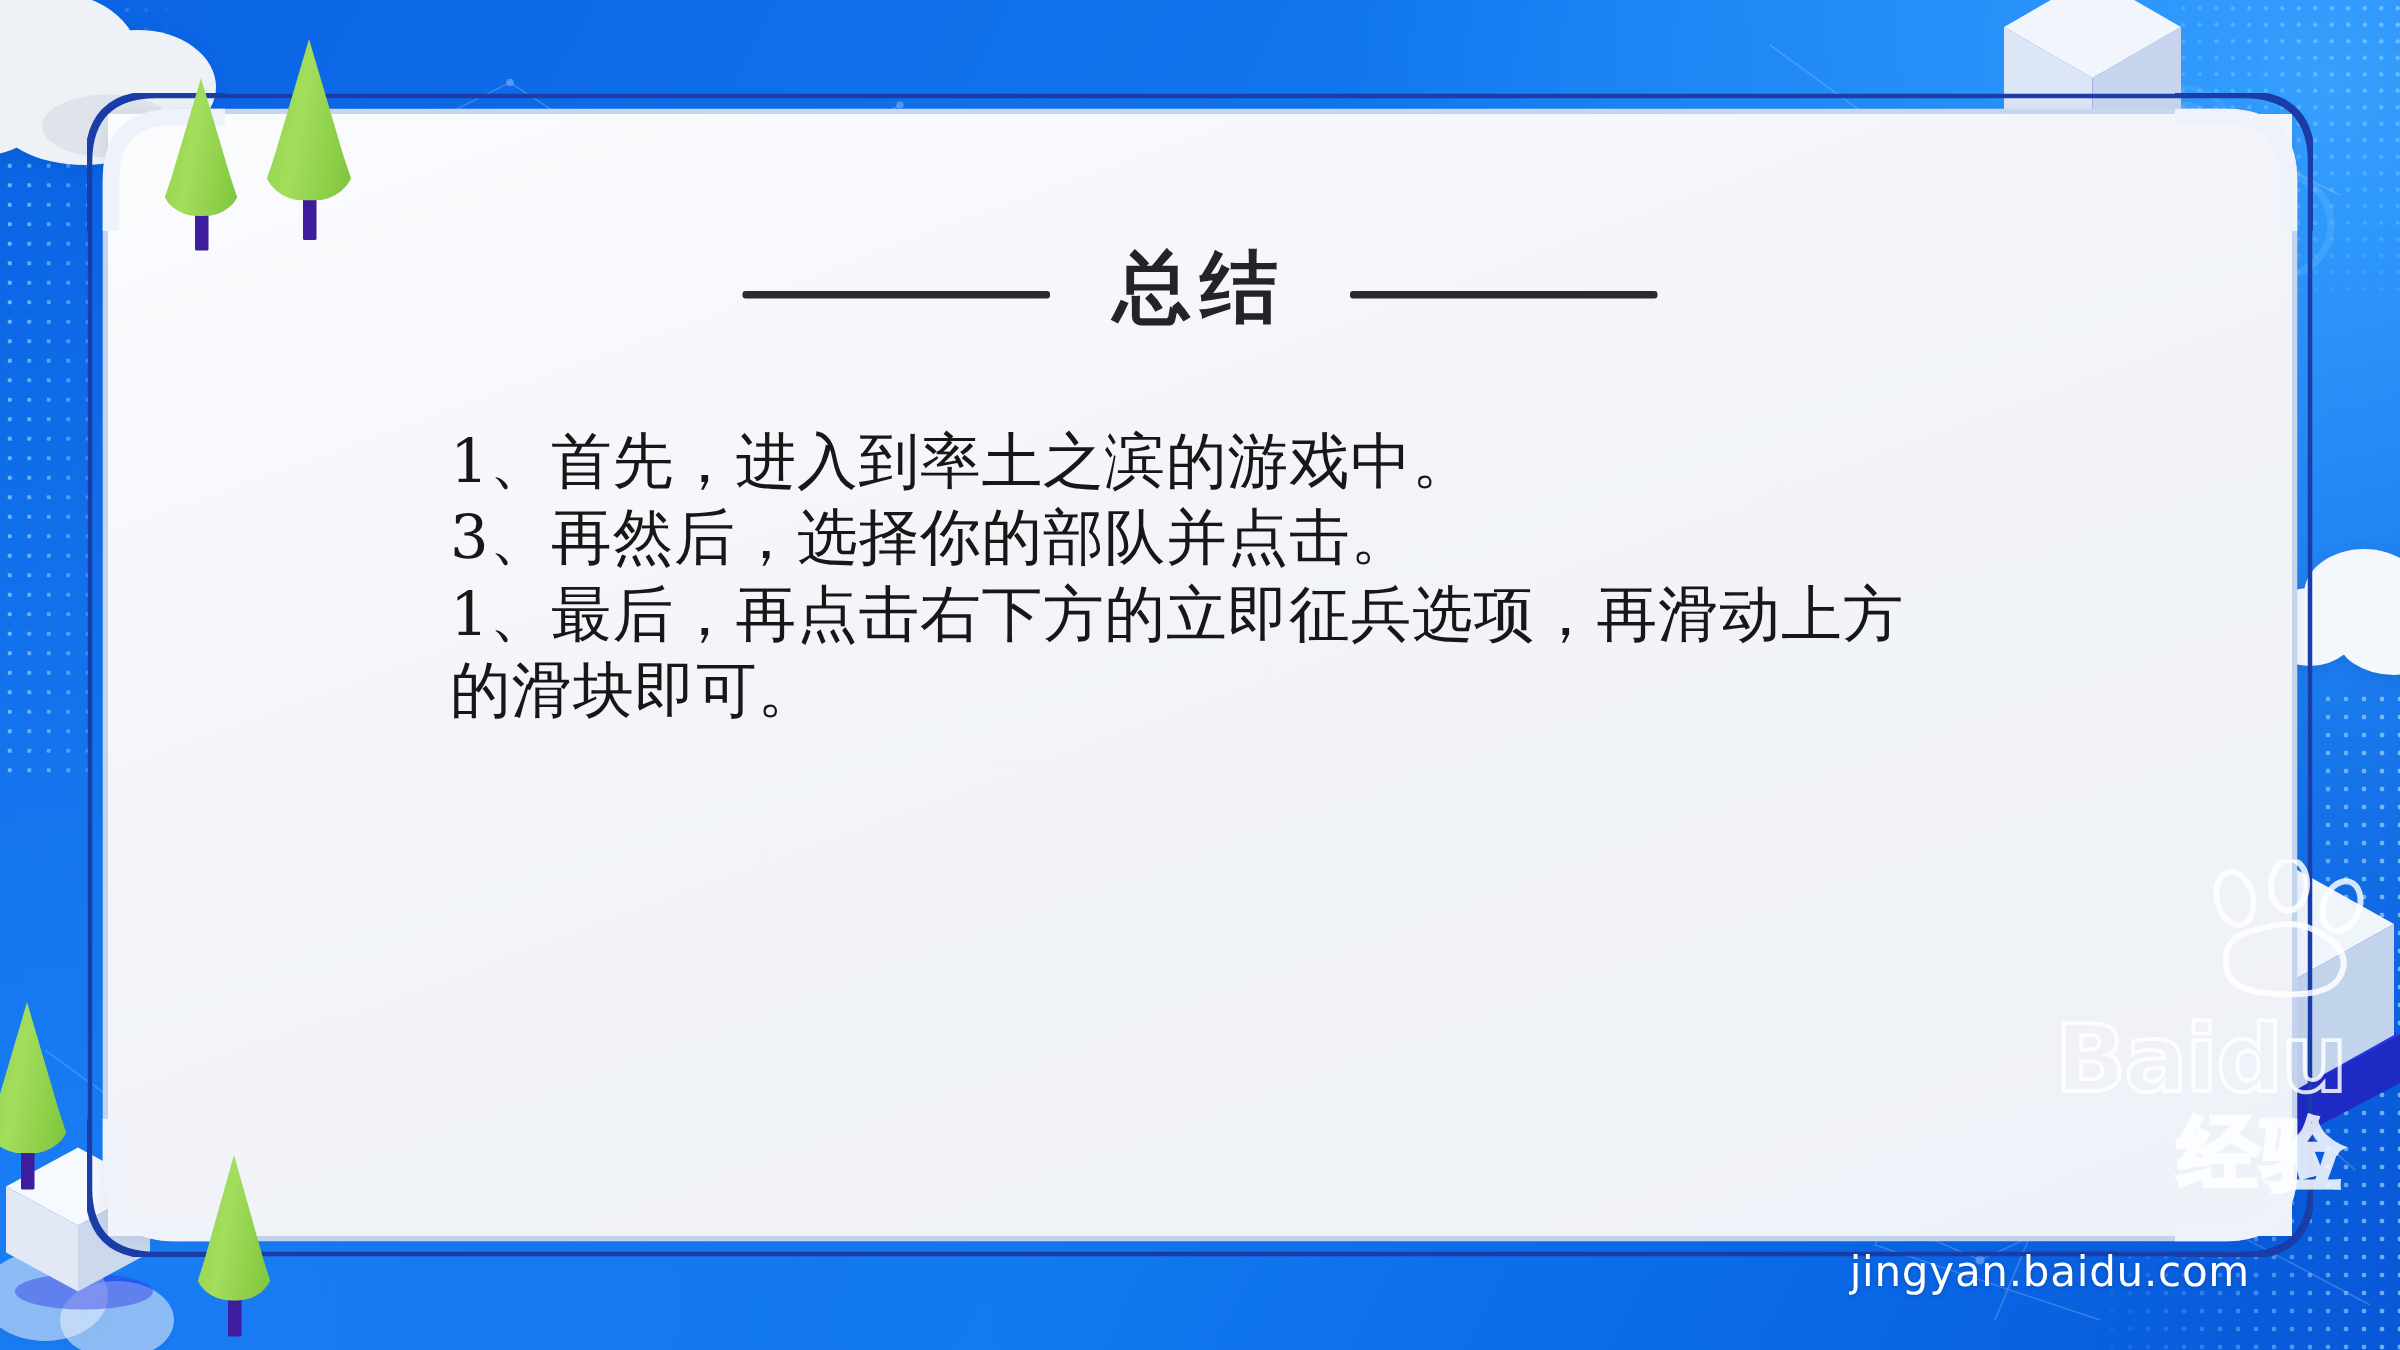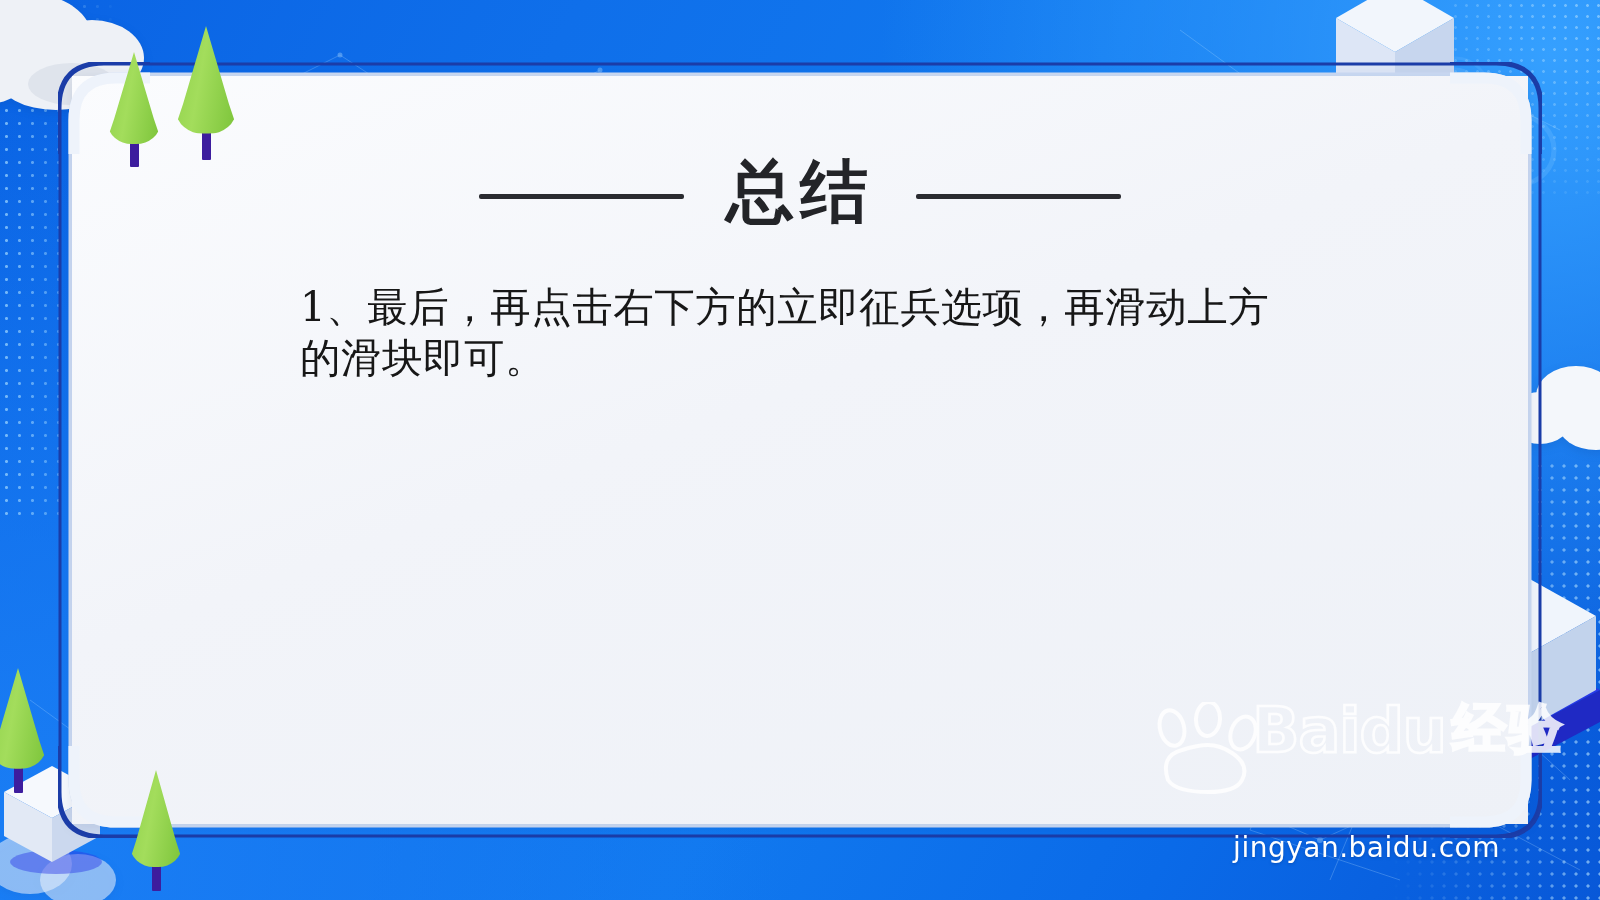--- a/index.html
+++ b/index.html
@@ -76,38 +76,38 @@
     position:absolute; left:72px; top:76px; width:1456px; height:748px;
     z-index:12; padding:72px 60px 0 60px;
   }
   #title-row {
     display:flex; align-items:center; justify-content:center; gap:42px;
     height:96px;
   }
   .title-rule { width:205px; height:5px; background:#2a2b30; border-radius:2px; }
   #title-text {
     font-family:"DejaVu Sans", sans-serif;
-    font-weight:700; font-size:68px; letter-spacing:6px; color:#232428;
+    font-weight:700; font-size:52px; letter-spacing:6px; color:#232428;
     line-height:1; white-space:nowrap;
     transform:translateY(-4px);
   }
   #body-list {
     margin:38px 0 0 168px;
     font-family:"DejaVu Serif", serif;
     font-size:40.5px; line-height:51px; color:#171717;
     font-weight:500; letter-spacing:.5px;
     max-width:1000px;
   }
   #body-list .line { white-space:pre-wrap; }
 
   
   #watermark {
     position:absolute; right:36px; bottom:100px; z-index:40;
-    display:flex; align-items:flex-start; gap:6px;
-    opacity:.92; pointer-events:none;
+    display:flex; align-items:flex-end; gap:6px;
+    opacity:.92; pointer-events:none;flex-direction:column;
   }
   #wm-text {
     font-family:"DejaVu Sans", sans-serif;
     font-size:62px; font-weight:700; letter-spacing:-1px;
     color:rgba(255,255,255,0); line-height:.95;
     -webkit-text-stroke:2.6px rgba(255,255,255,.92);
   }
   #wm-cn {
     font-family:"DejaVu Sans", sans-serif;
     font-size:54px; font-weight:700; letter-spacing:2px;
@@ -270,20 +270,22 @@
 
 <div id="content">
 
   <div id="title-row">
     <div class="title-rule"></div>
     <div id="title-text">总结</div>
     <div class="title-rule"></div>
   </div>
 
   <div id="body-list">
+    <div class="line">1、首先，进入到率土之滨的游戏中。</div>
+    <div class="line">3、再然后，选择你的部队并点击。</div>
     <div class="line">1、最后，再点击右下方的立即征兵选项，再滑动上方的滑块即可。</div>
   </div>
 
 </div>
 
 <div id="watermark">
   <svg width="126" height="96" viewBox="0 0 126 96" style="margin-right:-26px; margin-bottom:2px;">
     <g fill="none" stroke="rgba(255,255,255,.9)" stroke-width="4">
       <ellipse cx="26" cy="26" rx="12" ry="18" transform="rotate(-14 26 26)"></ellipse>
       <ellipse cx="62" cy="17" rx="12" ry="17" transform="rotate(4 62 17)"></ellipse>

